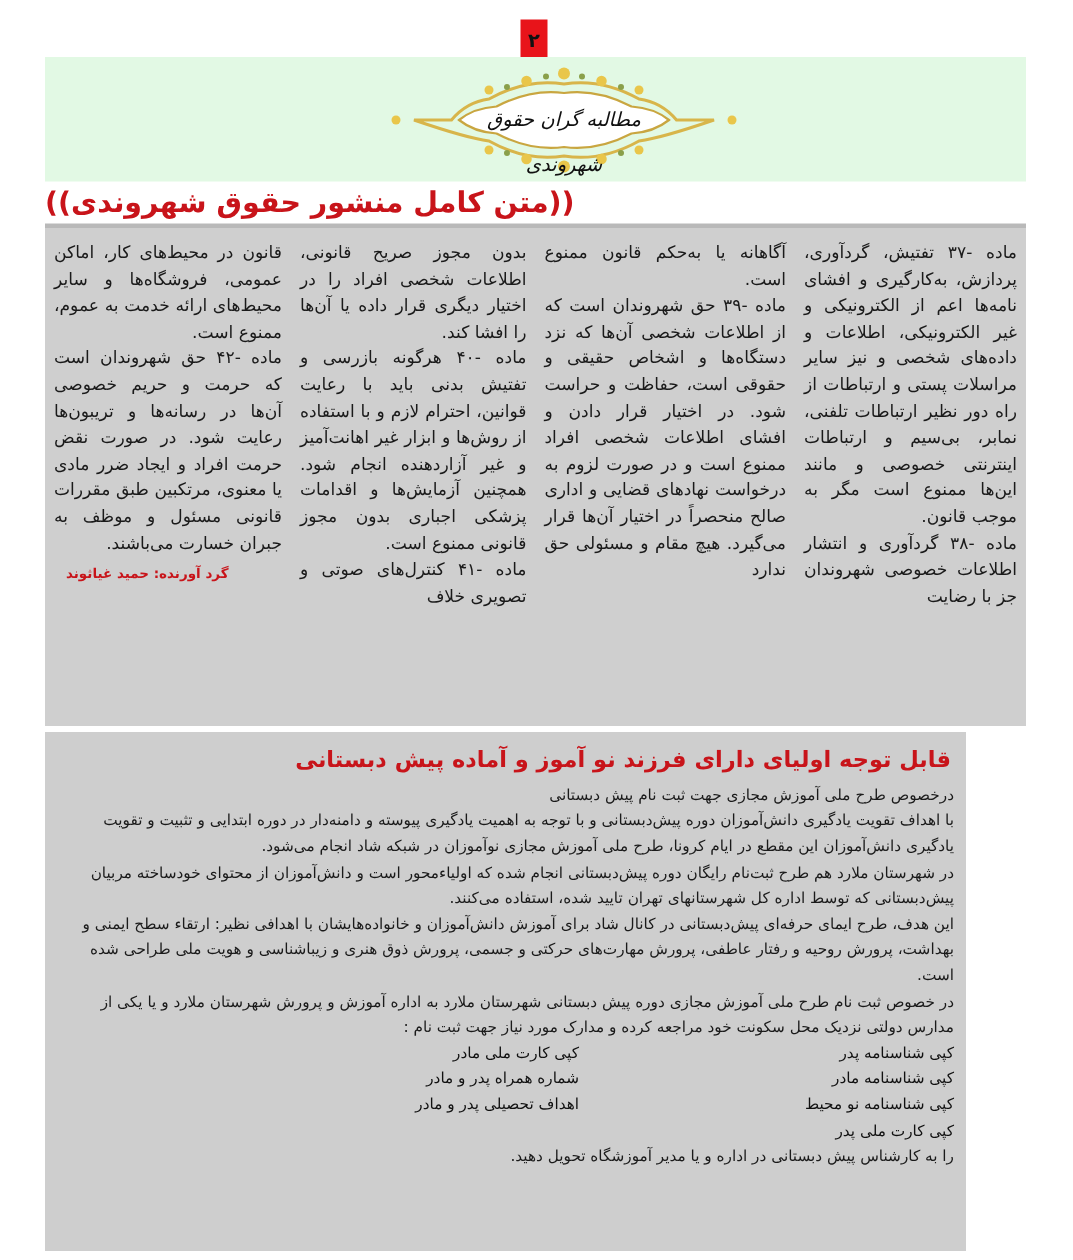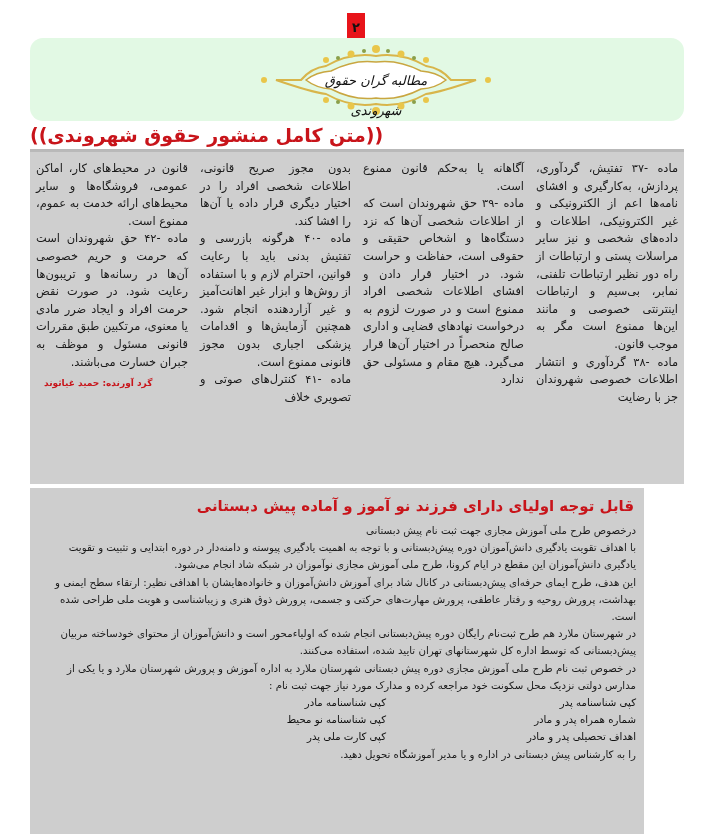--- a/index.html
+++ b/index.html
@@ -4,21 +4,21 @@
 <style>
   html, body { margin: 0; padding: 0; background: #ffffff; }
   body { width: 715px; height: 840px; position: relative; overflow: hidden;
          font-family: "DejaVu Sans", sans-serif; direction: rtl; color: #111; }
 
   .page-num { position: absolute; left: 347px; top: 13px; width: 18px; height: 26px;
               background: #e8141a; color: #111; font-weight: bold; font-size: 13px;
               text-align: center; line-height: 30px; font-family: "DejaVu Sans", sans-serif; }
 
   .banner { position: absolute; left: 30px; top: 38px; width: 654px; height: 83px;
-            background: #e2f9e4; border-radius: 13px; }
+            background: #e2f9e4; }
   .frame { position: absolute; left: 226px; top: 6px; width: 240px; height: 72px; }
   .frame svg { width: 240px; height: 72px; display: block; }
   .frame-text { position: absolute; left: 50px; right: 50px; top: 22px; height: 30px;
                 text-align: center; font-family: "DejaVu Serif", serif; font-style: italic;
                 font-size: 13px; color: #111; line-height: 30px; }
 
   .main-title { position: absolute; left: 30px; top: 122px; width: 654px; height: 26px;
                 text-align: left; color: #c8141a; font-weight: bold; font-size: 19px;
                 line-height: 26px; }
   .title-rule { position: absolute; left: 30px; top: 149px; width: 654px; height: 3px; background: #b9b9b9; }
@@ -107,25 +107,26 @@
     <p class="credit">گرد آورنده: حمید غیاثوند</p>
   </div>
 </div>
 
 <div class="sep"></div>
 
 <div class="box">
   <div class="box-title">قابل توجه اولیای دارای فرزند نو آموز و آماده پیش دبستانی</div>
   <p>درخصوص طرح ملی آموزش مجازی جهت ثبت نام پیش دبستانی</p>
   <p>با اهداف تقویت یادگیری دانش‌آموزان دوره پیش‌دبستانی و با توجه به اهمیت یادگیری پیوسته و دامنه‌دار در دوره ابتدایی و تثبیت و تقویت یادگیری دانش‌آموزان این مقطع در ایام کرونا، طرح ملی آموزش مجازی نوآموزان در شبکه شاد انجام می‌شود.</p>
+  <p>در شهرستان ملارد هم طرح ثبت‌نام رایگان دوره پیش‌دبستانی انجام شده که اولیاء‌محور است و دانش‌آموزان از محتوای خودساخته مربیان پیش‌دبستانی که توسط اداره کل شهرستانهای تهران تایید شده، استفاده می‌کنند.</p>
   <p>این هدف، طرح ایمای حرفه‌ای پیش‌دبستانی در کانال شاد برای آموزش دانش‌آموزان و خانواده‌هایشان با اهدافی نظیر: ارتقاء سطح ایمنی و بهداشت، پرورش روحیه و رفتار عاطفی، پرورش مهارت‌های حرکتی و جسمی، پرورش ذوق هنری و زیباشناسی و هویت ملی طراحی شده است.</p>
-  <p>در شهرستان ملارد هم طرح ثبت‌نام رایگان دوره پیش‌دبستانی انجام شده که اولیاء‌محور است و دانش‌آموزان از محتوای خودساخته مربیان پیش‌دبستانی که توسط اداره کل شهرستانهای تهران تایید شده، استفاده می‌کنند.</p>
   <p>در خصوص ثبت نام طرح ملی آموزش مجازی دوره پیش دبستانی شهرستان ملارد به اداره آموزش و پرورش شهرستان ملارد و یا یکی از مدارس دولتی نزدیک محل سکونت خود مراجعه کرده و مدارک مورد نیاز جهت ثبت نام :</p>
   <div class="docs">
     <span>کپی شناسنامه پدر</span>
+    <span>کپی کارت ملی مادر</span>
     <span>کپی شناسنامه مادر</span>
     <span>شماره همراه پدر و مادر</span>
     <span>کپی شناسنامه نو محیط</span>
     <span>اهداف تحصیلی پدر و مادر</span>
     <span>کپی کارت ملی پدر</span>
   </div>
   <p>را به کارشناس پیش دبستانی در اداره و یا مدیر آموزشگاه تحویل دهید.</p>
 </div>
 <div class="bot-white"></div>
 

